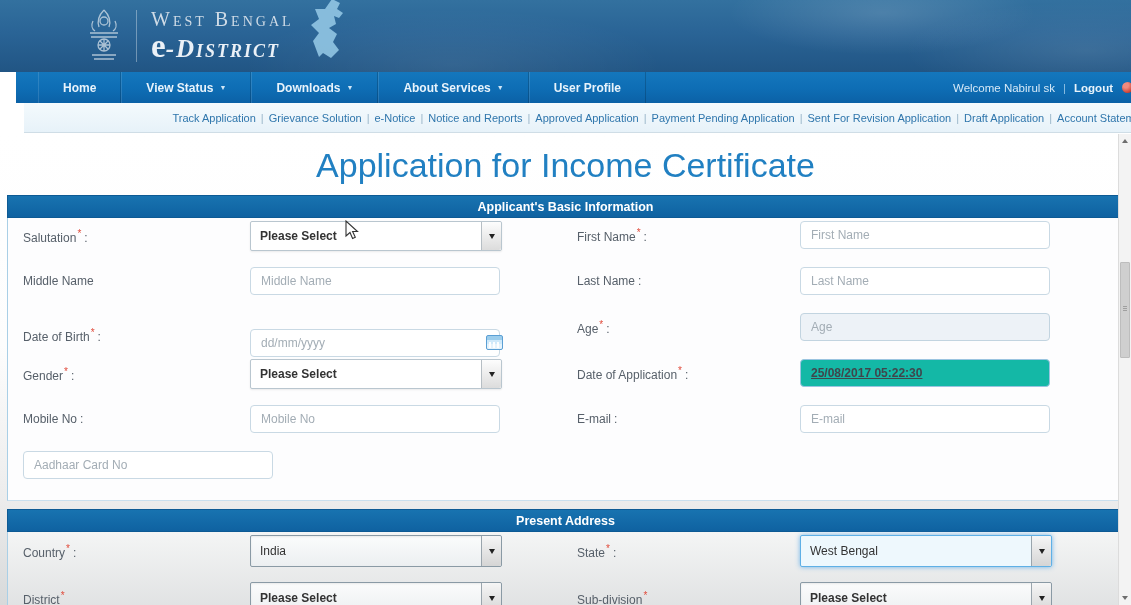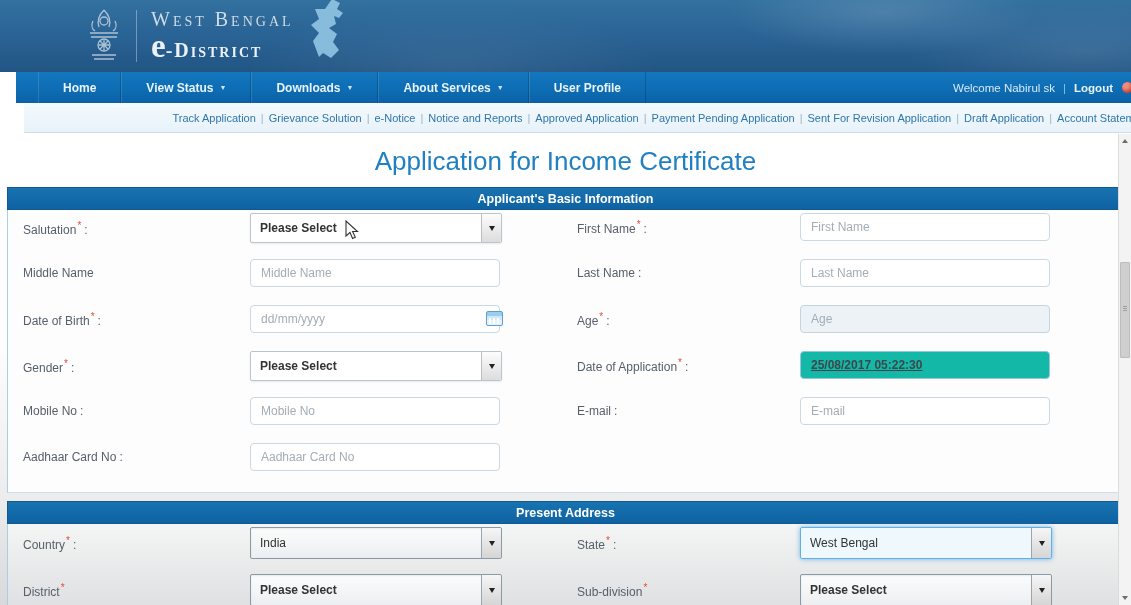--- a/index.html
+++ b/index.html
@@ -14,21 +14,21 @@
       radial-gradient(300px 80px at 40% 90%, rgba(255,255,255,.08), rgba(255,255,255,0) 70%),
       linear-gradient(180deg,#33719f 0%, #2a6496 45%, #215584 100%);
     display:flex; align-items:center; }
   .emblem { margin-left:84px; width:40px; height:58px; opacity:.85; }
   .brand-divider { width:1px; height:52px; background:rgba(255,255,255,.35); margin:0 14px 0 12px; }
   .brand { color:#d9e3ec; line-height:1; }
   .brand-top { font-family:"Liberation Serif", serif; font-variant:small-caps; letter-spacing:3px;
     font-size:20px; color:#cfdbe6; }
   .brand-bottom { font-family:"Liberation Serif", serif; color:#ebf1f7; margin-top:1px; }
   .brand-e { font-size:33px; font-weight:bold; }
-  .brand-rest { font-variant:small-caps; letter-spacing:2px; font-size:20px; font-weight:bold; }
+  .brand-rest { font-variant:small-caps; letter-spacing:2px; font-size:25px; font-weight:bold;font-style:italic; }
   .wb-map { margin-left:10px; margin-top:-14px; }
 
   
   .nav { position:absolute; top:72px; left:16px; width:1131px; height:31px;
     background:linear-gradient(180deg,#1477bd 0%, #0e6db4 55%, #0b61a6 100%);
     display:flex; align-items:stretch; box-shadow:0 2px 0 rgba(255,255,255,.55); }
   .nav-item { display:flex; align-items:center; gap:6px; padding:0 24px; color:#e8f3fb;
     font-size:12px; font-weight:bold; cursor:pointer;
     border-right:1px solid rgba(0,0,0,.18); border-left:1px solid rgba(255,255,255,.12); }
   .nav-item:first-child { margin-left:22px; }
@@ -45,21 +45,21 @@
   
   .subnav { position:absolute; top:103px; left:0; width:1131px; height:30px;
     background:linear-gradient(180deg,#f4fafd,#e7f2f9); border-bottom:1px solid #cfdde6;
     display:flex; align-items:center; justify-content:flex-end; padding-right:5px;margin-left:24px; }
   .subnav a { color:#2f76ac; font-size:11px; text-decoration:none; cursor:pointer; white-space:nowrap; }
   .subnav .pipe { color:#9ab6c9; margin:0 5px; font-size:11px; }
 
   
   .content { position:absolute; top:133px; left:0; width:1131px; height:472px; overflow:hidden;
     background:linear-gradient(180deg,#ffffff 0%, #fdfdfd 45%, #ececec 78%, #d7d9da 100%); }
-  .page-title { text-align:center; font-size:26px; font-weight:400; color:#2180c2; margin:13px 0 10px; }
+  .page-title { text-align:center; font-size:34px; font-weight:400; color:#2180c2; margin:13px 0 10px; }
 
   .section { margin:0 7px; }
   .section-bar { height:23px; line-height:23px; text-align:center; color:#fff; font-size:12.5px;
     font-weight:bold; background:linear-gradient(180deg,#1873b0,#0f62a1);
     border:1px solid #0d5a94; }
   .section-body { border-left:1px solid #a9cfe6; border-right:1px solid #a9cfe6;
     border-bottom:1px solid #c9dfee; background:rgba(255,255,255,.55); padding:3px 0; }
   .section-body.basic { background:#fdfdfe; }
 
   .frow { display:flex; height:46px; align-items:flex-start; }
@@ -71,21 +71,21 @@
   .cell.right .flabel { width:223px; }
   .req { color:#e14b3b; font-size:10px; vertical-align:super; margin-left:1px; }
   .colon { margin-left:3px; }
 
   .tinput { width:250px; height:28px; border:1px solid #c9d9e4; border-radius:4px;
     padding:0 10px; font-size:12px; color:#3f464c; background:#fff;
     font-family:"Liberation Sans", sans-serif; }
   .tinput::placeholder { color:#a3adb5; opacity:1; }
   .tinput.disabled { background:#edf2f7; border-color:#c2d4e0; }
   .tinput.filled { background:#14b8a6; border-color:#9ac4e0; font-weight:bold;text-decoration:underline; }
-  .input-wrap { position:relative; width:258px; }
+  .input-wrap { position:relative; width:258px;margin-top:16px; }
   .input-wrap .tinput { width:250px; padding-right:28px; }
   .calendar-icon { position:absolute; right:5px; top:6px; width:17px; height:15px; cursor:pointer;
     border:1px solid #5b9fd4; border-radius:2px;
     background:linear-gradient(180deg,#9ccdec 0 30%, #cfe9fa 30% 100%);
     box-shadow:inset 0 -5px 0 rgba(255,255,255,.45); }
   .calendar-icon::after { content:""; position:absolute; left:2px; right:2px; top:6px; height:6px;
     background:repeating-linear-gradient(90deg, rgba(255,255,255,.95) 0 2px, rgba(0,0,0,0) 2px 4px); }
 
   .select { width:252px; height:30px; background:#fff; border:1px solid #b9c6cf; border-radius:2px;
     display:flex; align-items:center; justify-content:space-between; cursor:pointer;
@@ -266,21 +266,20 @@
           <input class="tinput" placeholder="Mobile No" style="">
         </div>
         <div class="cell right">
           <div class="flabel"><span>E-mail</span><span class="colon">:</span></div>
           <input class="tinput" placeholder="E-mail" style="">
         </div>
       </div>
 
       <div class="frow">
         <div class="cell left">
-          <div class="flabel"><span>Aadhaar Card No</span><span class="colon">:</span></div>
           <input class="tinput" placeholder="Aadhaar Card No" style="">
         </div>
         <div class="cell right"></div>
       </div>
 
     </div>
   </div>
 
   <div class="section" style="margin-top:8px;">
     <div class="section-bar">Present Address</div>

